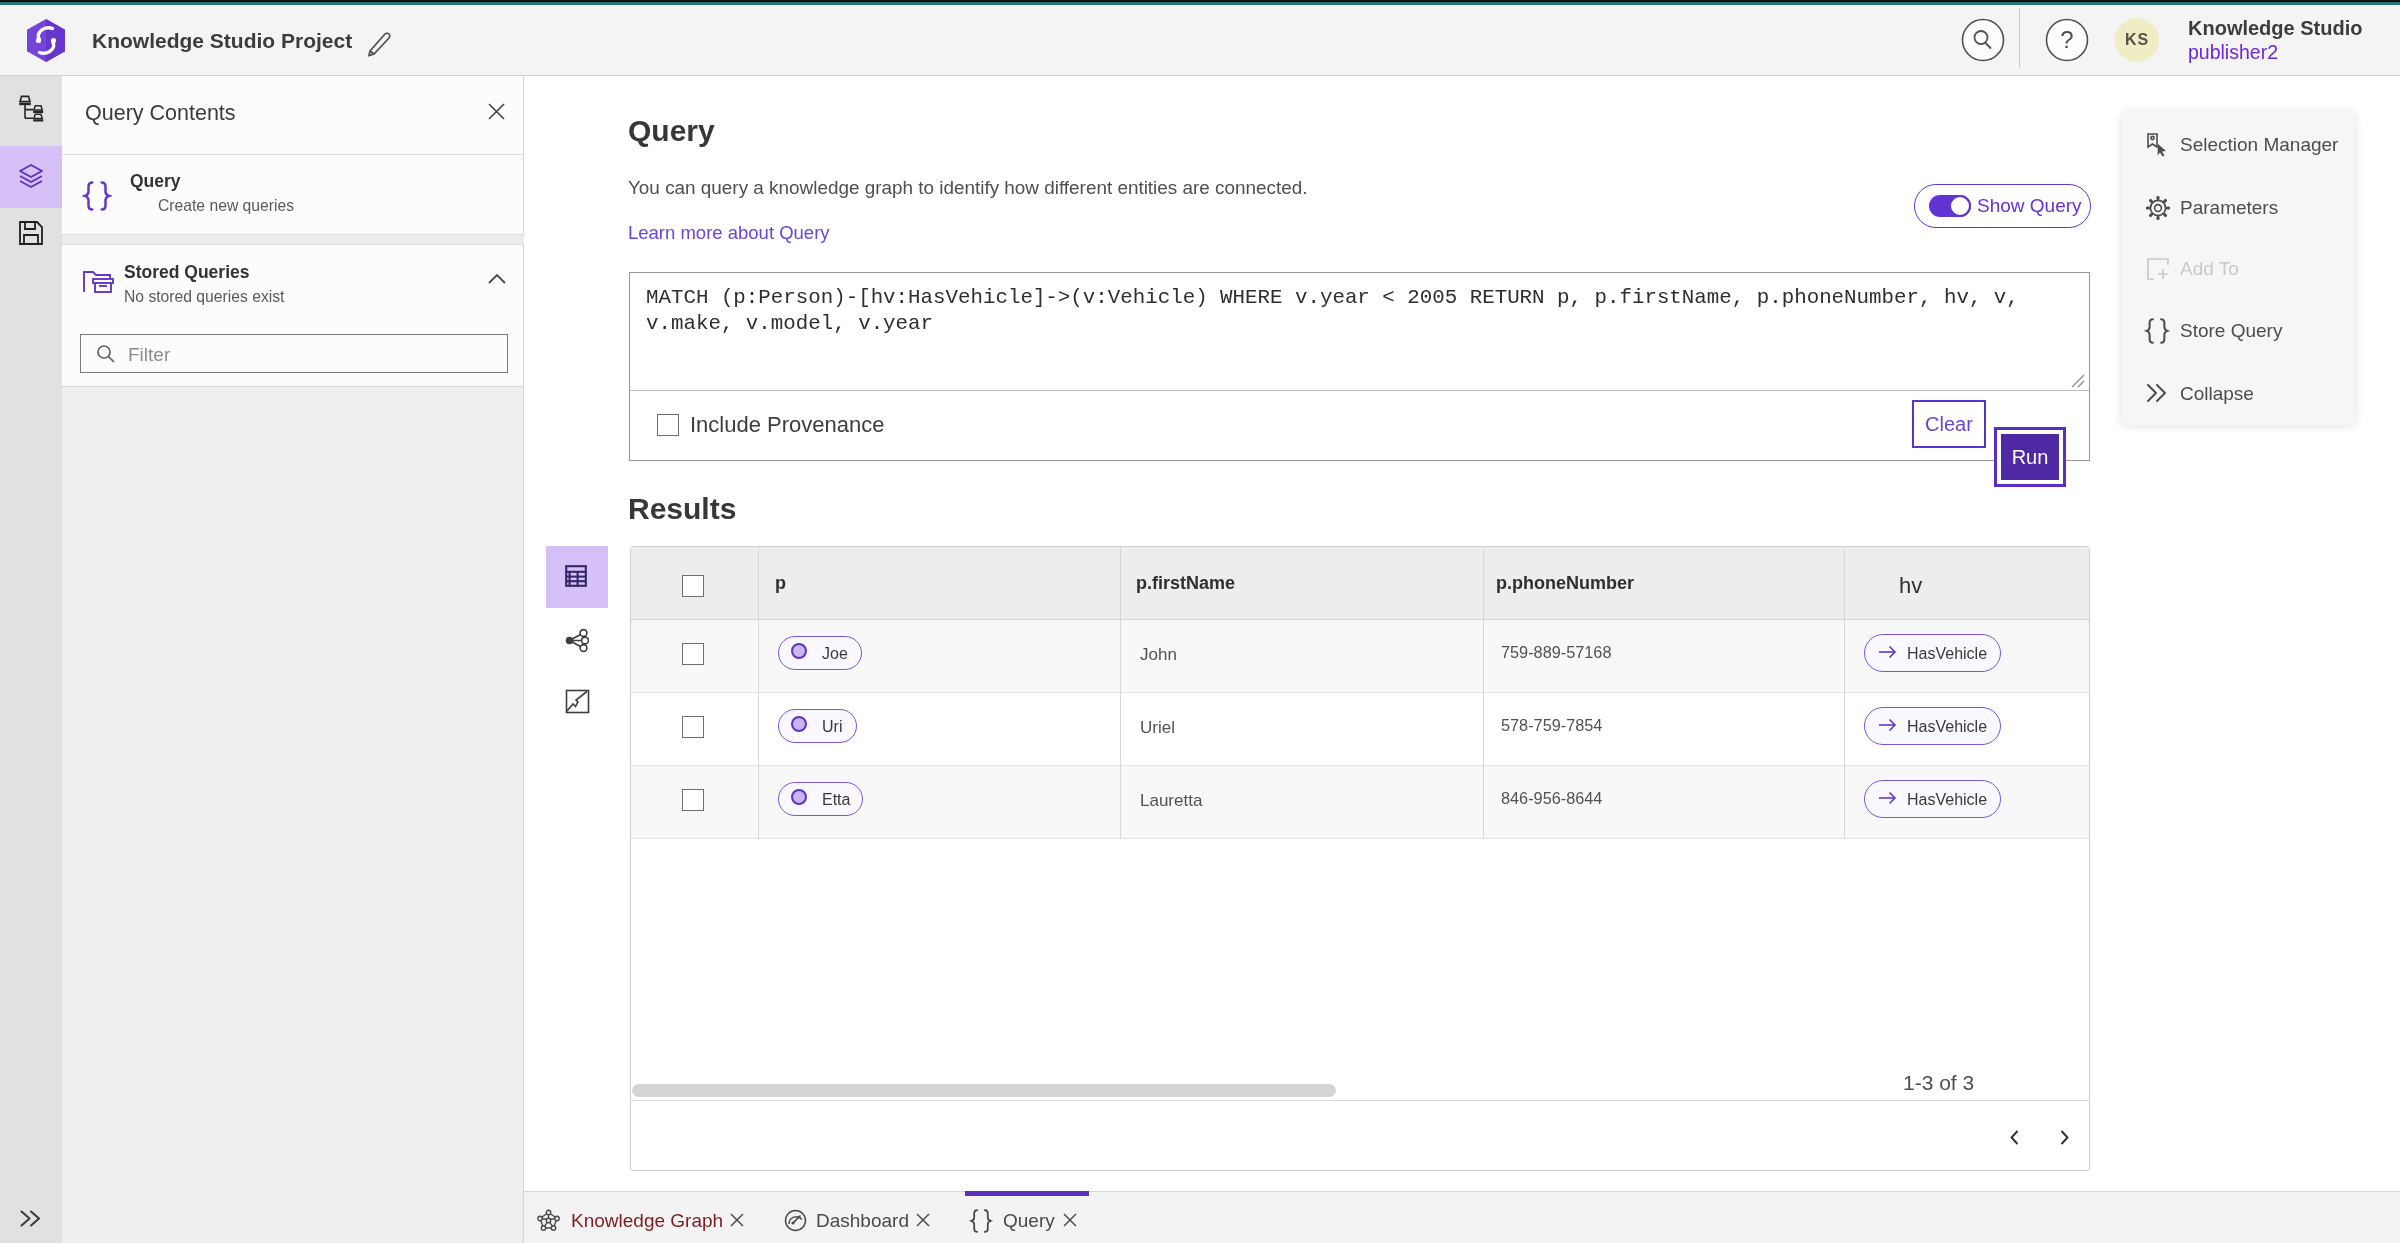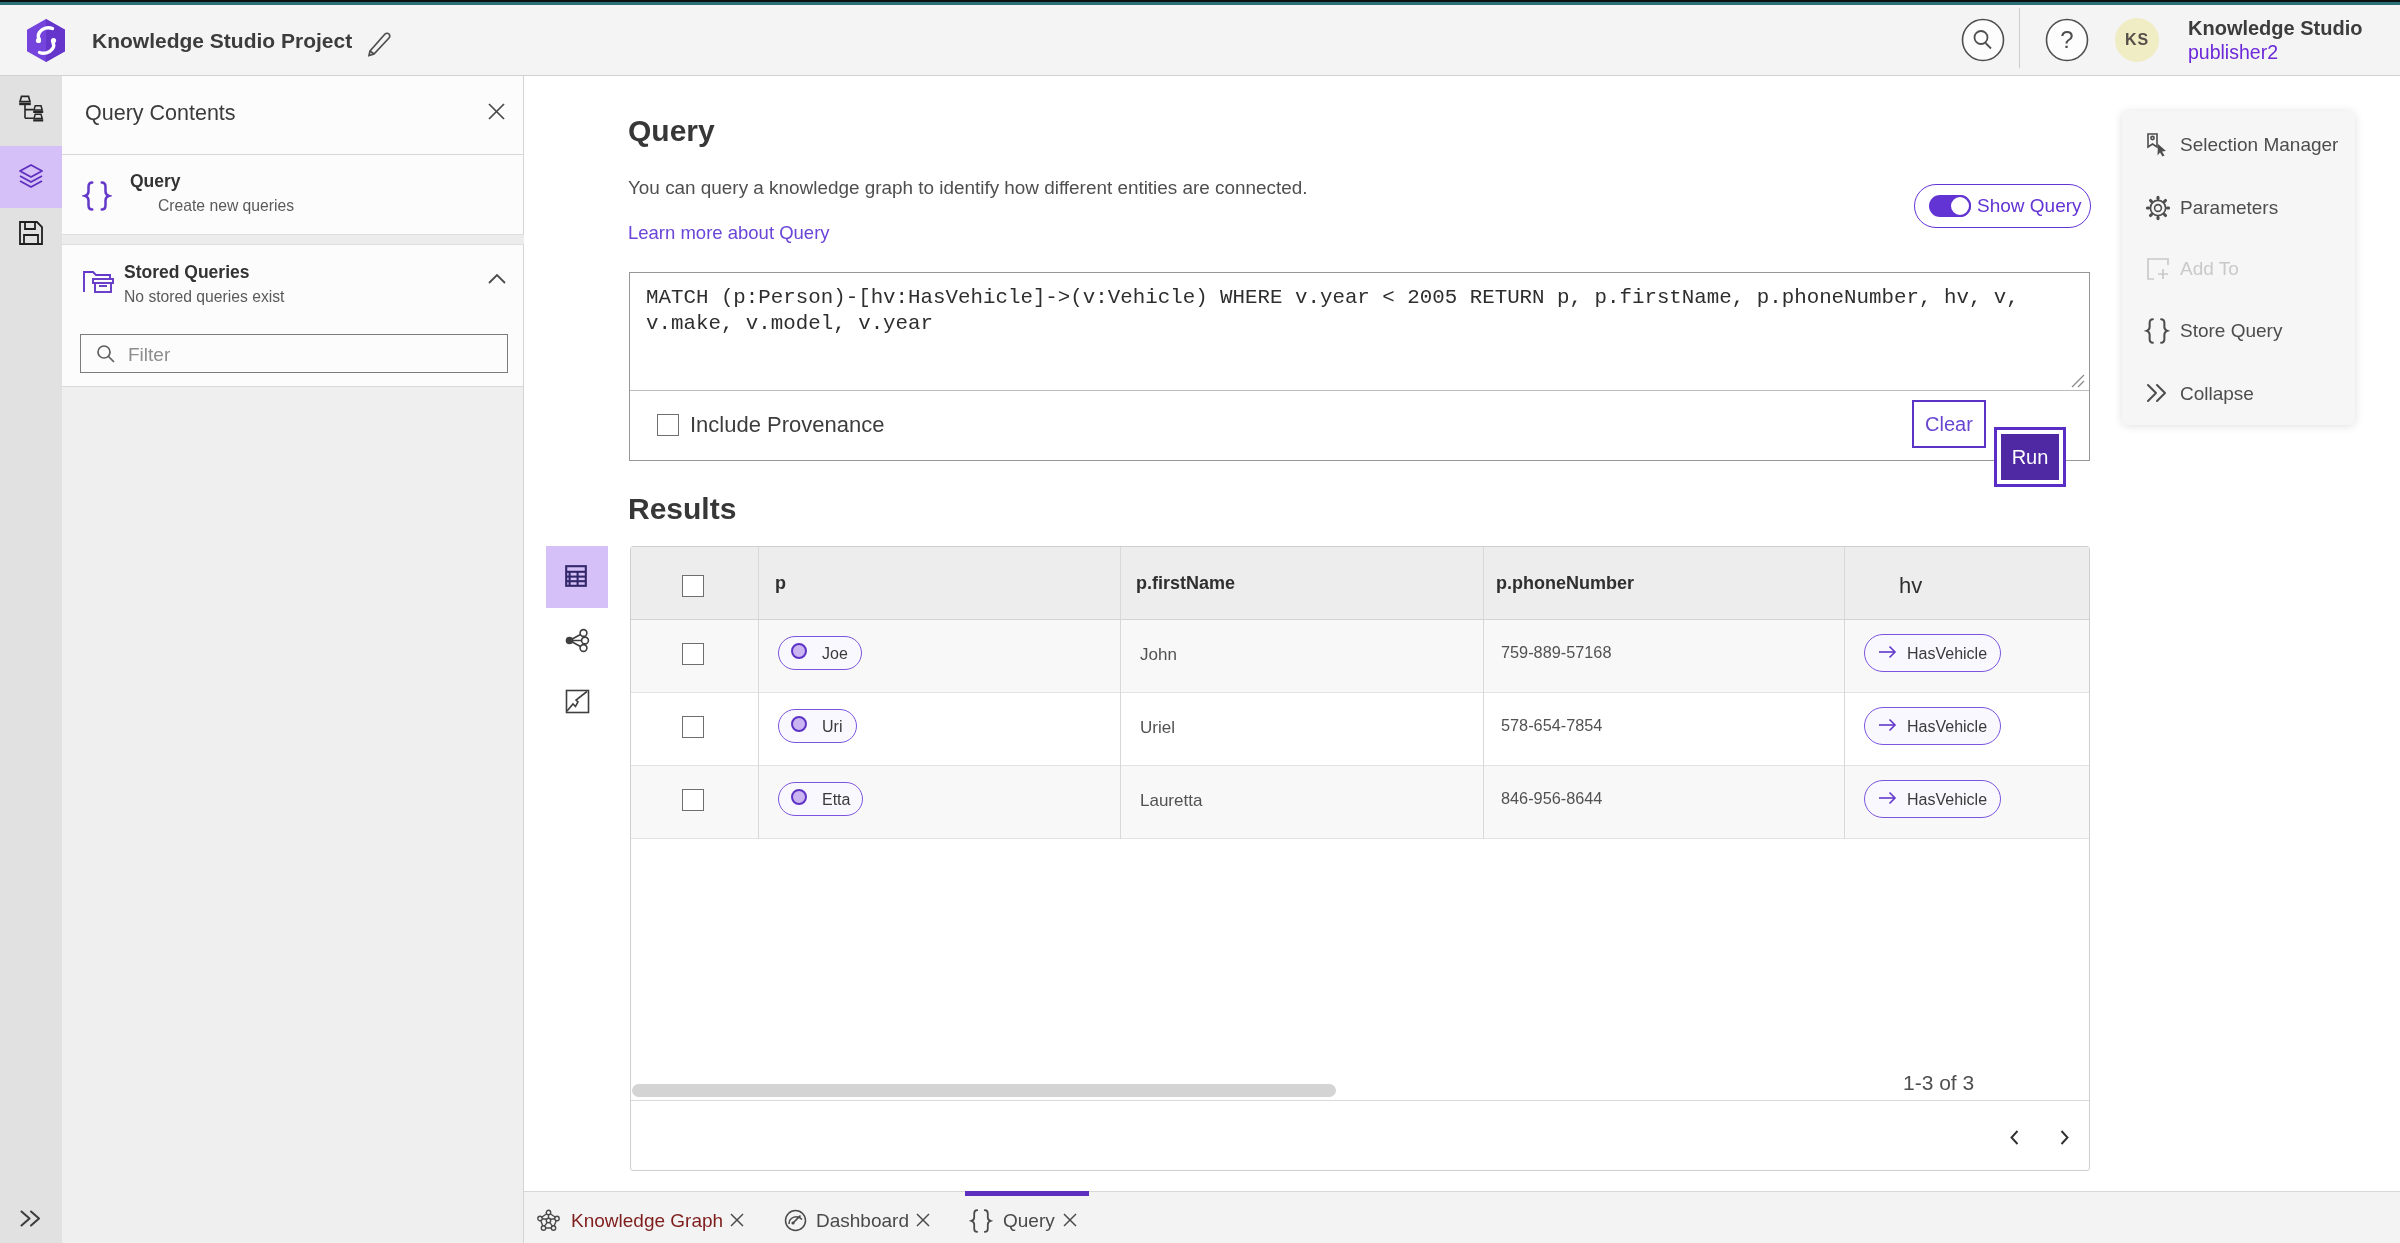--- a/index.html
+++ b/index.html
@@ -214,21 +214,21 @@
       <polyline points="11.5,2.5 17,8 11.5,13.5"></polyline>
     </g>
   </svg>
 <div class="abs" style="left:1907px;top:645px;font-size:16px;color:#3a3a3a;">HasVehicle</div>
 
 <div class="abs" style="left:682px;top:716px;width:22px;height:22px;border:1.5px solid #6f6f6f;background:#fff;"></div>
 <div class="abs" style="left:778px;top:709px;width:79px;height:34px;border:1.5px solid #7c55de;border-radius:17px;background:#faf8ff;"></div>
 <div class="abs" style="left:791px;top:716px;width:16px;height:16px;border-radius:50%;background:#cbb4f2;border:2px solid #5c33c4;"></div>
 <div class="abs" style="left:822px;top:718px;font-size:16px;color:#3a3a3a;">Uri</div>
 <div class="abs" style="left:1140px;top:718px;font-size:17px;color:#525252;">Uriel</div>
-<div class="abs" style="left:1501px;top:716px;font-size:16.3px;color:#525252;">578-654-7854</div>
+<div class="abs" style="left:1501px;top:716px;font-size:16.3px;color:#525252;">578-759-7854</div>
 <div class="abs" style="left:1864px;top:707px;width:137px;height:38px;border:1.6px solid #7c55de;border-radius:19px;background:#faf8ff;"></div>
 <svg class="abs" style="left:1878px;top:717px;" width="19" height="16" viewBox="0 0 19 16">
     <g stroke="#6136c9" stroke-width="1.6" fill="none">
       <line x1="1" y1="8" x2="17" y2="8"></line>
       <polyline points="11.5,2.5 17,8 11.5,13.5"></polyline>
     </g>
   </svg>
 <div class="abs" style="left:1907px;top:718px;font-size:16px;color:#3a3a3a;">HasVehicle</div>
 
 <div class="abs" style="left:682px;top:789px;width:22px;height:22px;border:1.5px solid #6f6f6f;background:#fff;"></div>

